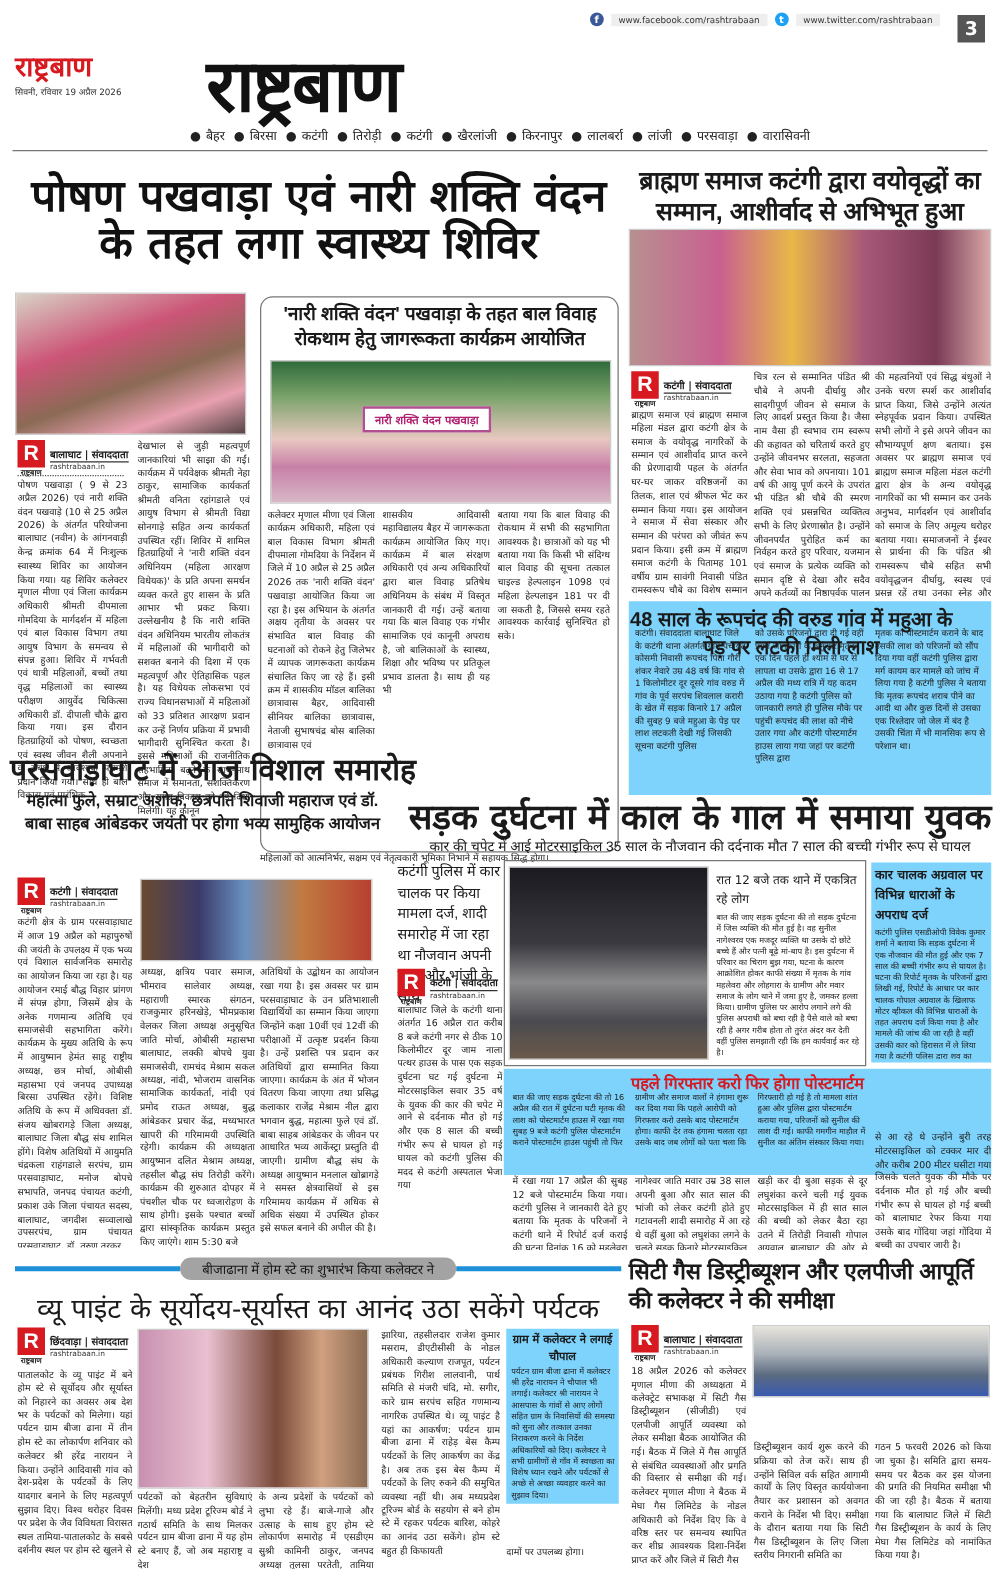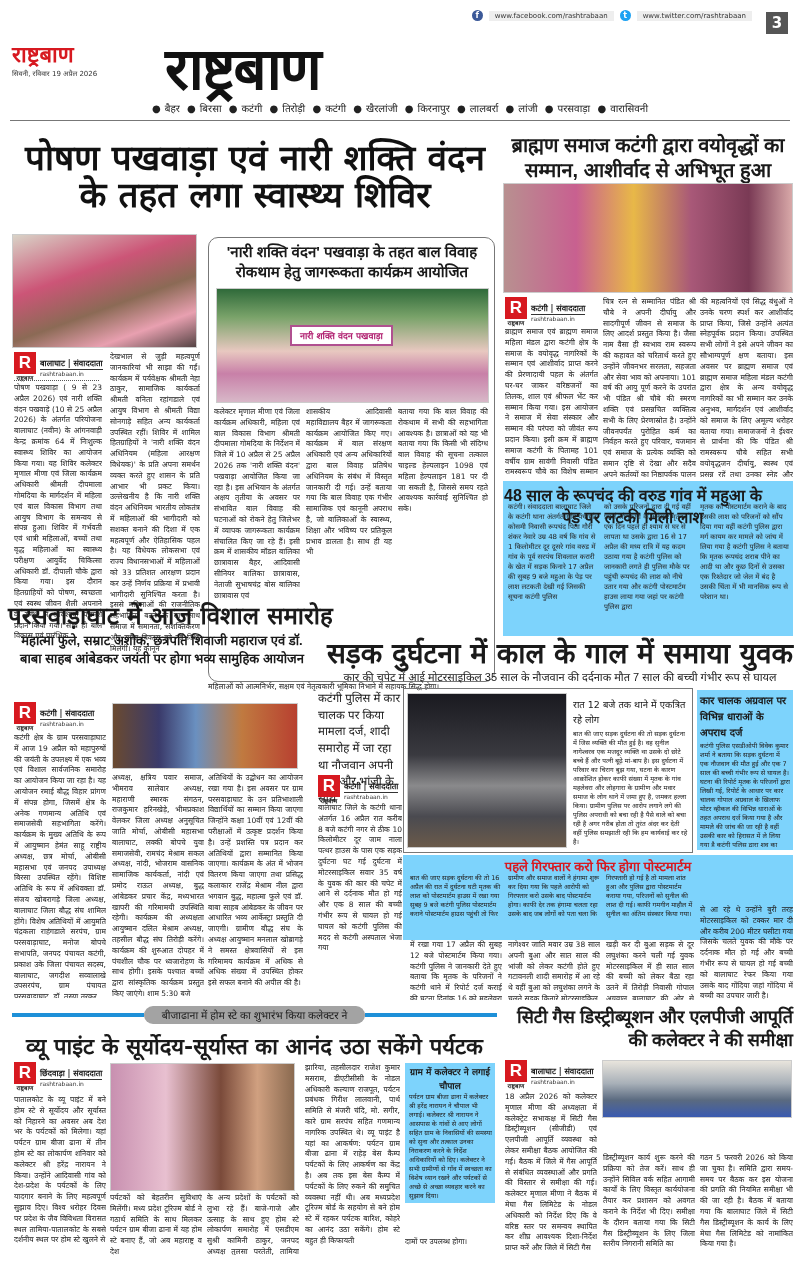--- a/index.html
+++ b/index.html
@@ -58,22 +58,22 @@
   .sub-sadak { top: 669px; left: 320px; width: 480px; font-size: 11px; font-family: "Liberation Sans", sans-serif; text-align: center; }
   .sadak-lead { top: 690px; left: 318px; width: 85px; font-size: 11.5px; line-height: 1.45; font-family: "Liberation Sans", sans-serif; }
   .box-sadak-photo { top: 688px; left: 403px; width: 290px; height: 165px; border: 1px solid #777; }
   .sidebar-agarwal { top: 690px; left: 697px; width: 96px; height: 160px; }
   .hl-pehle { top: 855px; left: 403px; width: 390px; height: 85px; }
   .hl-pehle .t { color: #d71920; font-weight: bold; font-size: 13px; text-align: center; padding-top: 2px; font-family: "Liberation Sans", sans-serif; }
 
   .strip { top: 1005px; left: 12px; width: 485px; height: 20px; display: flex; align-items: center; }
   .strip .bar { height: 4px; background: #1e90d8; flex: 1; }
   .strip .pill { background: #a3a3a3; border-radius: 10px; padding: 2px 18px; font-size: 10.5px; font-family: "Liberation Sans", sans-serif; white-space: nowrap; }
-  .hl-view { top: 1030px; left: 12px; width: 485px; font-size: 22px; font-weight: 700; font-family: "DejaVu Serif", serif; text-align: center; }
-  .hl-city { top: 1006px; left: 503px; width: 290px; font-size: 18px; font-weight: bold; font-family: "Liberation Sans", sans-serif; text-align: right; line-height: 1.3; }
+  .hl-view { top: 1030px; left: 12px; width: 485px; font-size: 22px; font-weight: 400; font-family: "DejaVu Serif", serif; text-align: center; }
+  .hl-city { top: 1006px; left: 503px; width: 290px; font-size: 18px; font-weight: bold; font-family: "Liberation Sans", sans-serif; text-align: left; line-height: 1.3; }
   .side-chaupal { top: 1063px; left: 405px; width: 90px; height: 140px; }
   .side-chaupal .t { font-weight: bold; font-size: 9px; text-align: center; line-height: 1.5; padding-top: 3px; }
   .dotline { border-top: 1px dotted #555; }
 </style>
 </head>
 <body>
 
 <div class="abs social">
   <span class="ico fb">f</span>
   <span class="url">www.facebook.com/rashtrabaan</span>

